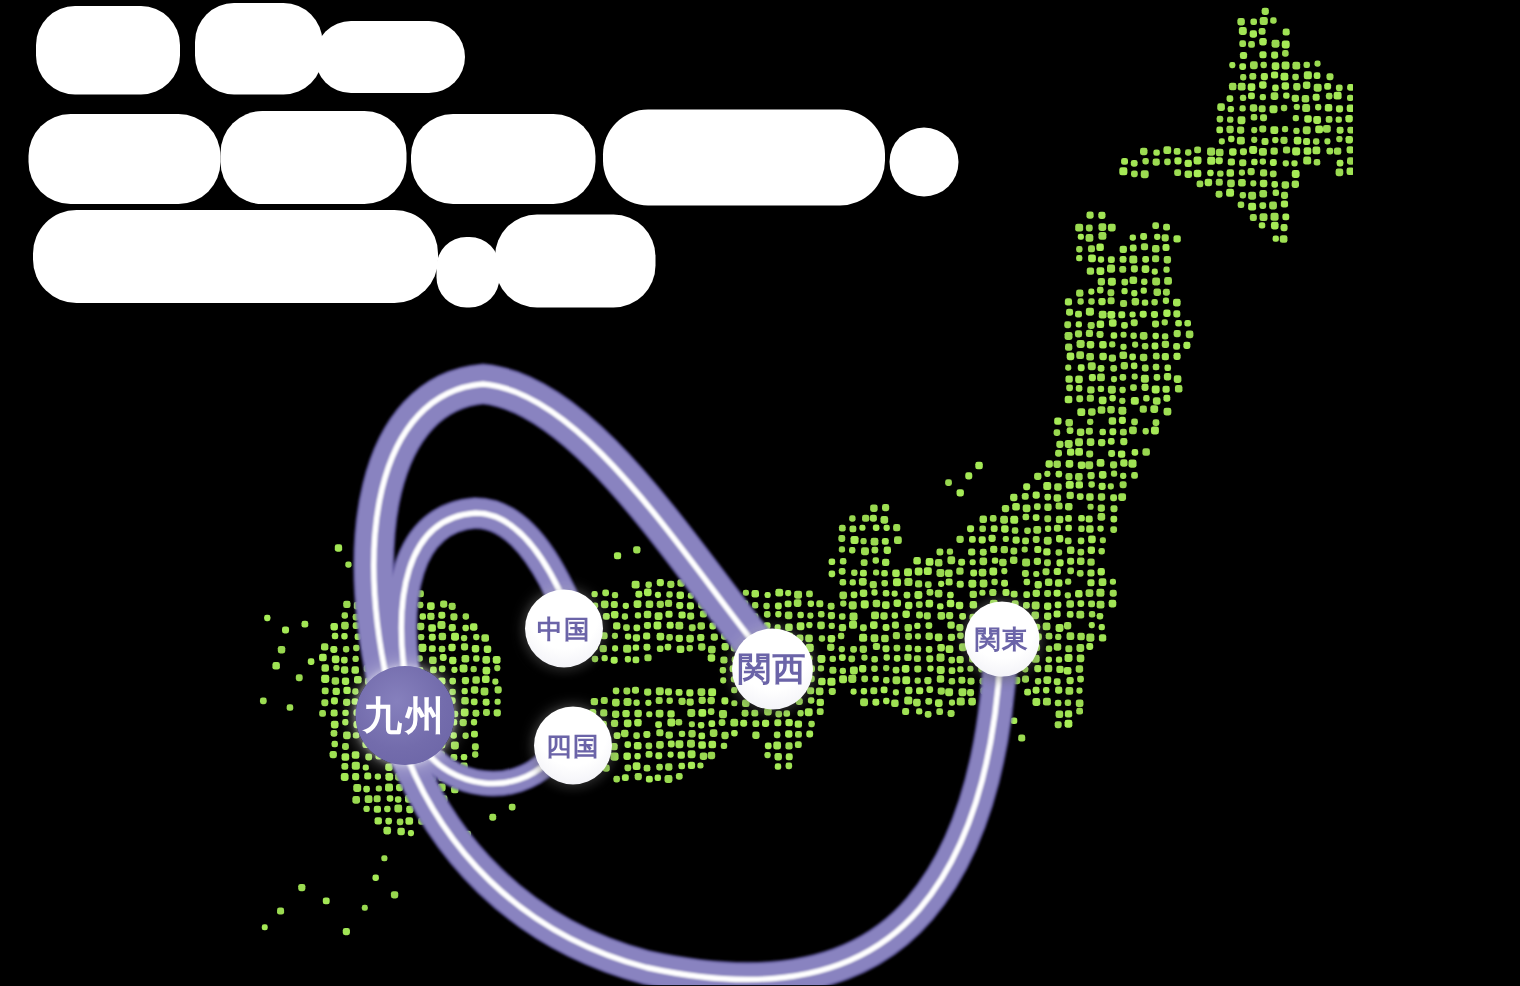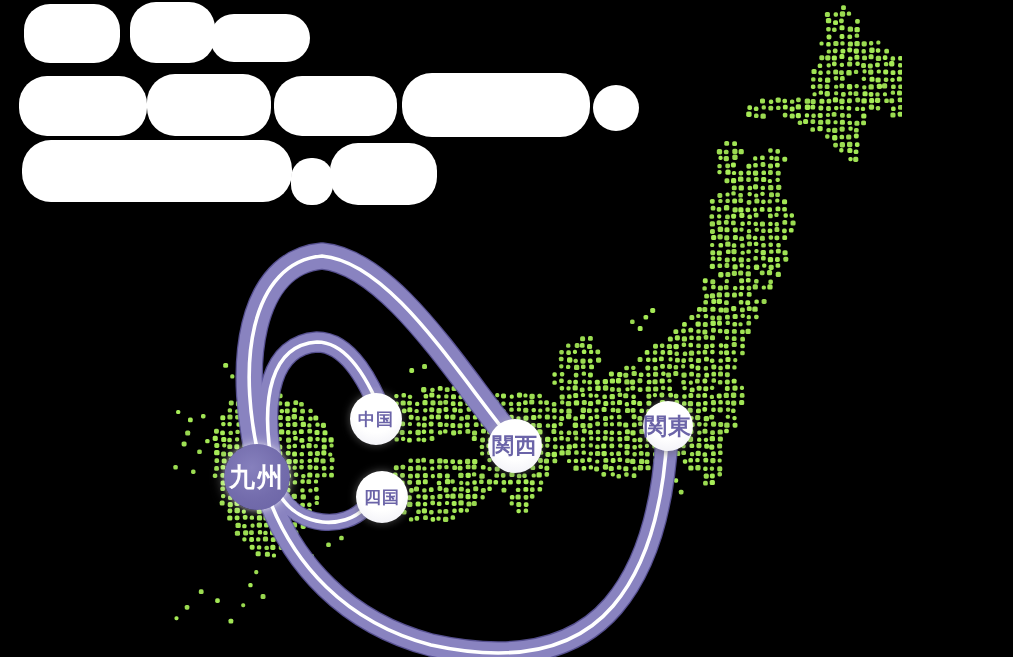--- a/index.html
+++ b/index.html
@@ -1634,25 +1634,25 @@
   <div id="stops">
       <div class="region-stop" style="left: 350px; top: 393px; width: 52px; height: 52px; color: rgb(107, 100, 168); font-size: 17px;">
         <span>中国</span>
       </div>
       <div class="region-stop" style="left: 356px; top: 471px; width: 52px; height: 52px; color: rgb(107, 100, 168); font-size: 17px;">
         <span>四国</span>
       </div>
       <div class="region-stop" style="left: 488px; top: 419px; width: 54px; height: 54px; color: rgb(107, 100, 168); font-size: 22px;">
         <span>関西</span>
       </div>
-      <div class="region-stop" style="left: 643px; top: 401px; width: 50px; height: 50px; color: rgb(107, 100, 168); font-size: 23px;">
+      <div class="region-stop" style="left: 643px; top: 401px; width: 50px; height: 50px; color: rgb(107, 100, 168); font-size: 17px;">
         <span>関東</span>
       </div>
     </div>
-  <div id="hub" class="region-hub" style="left: 224px; top: 444px; width: 66px; height: 66px; color: rgb(255, 255, 255); font-size: 26px;">
+  <div id="hub" class="region-hub" style="left: 237px; top: 444px; width: 66px; height: 66px; color: rgb(255, 255, 255); font-size: 26px;">
     <span>九州</span>
   </div>
   <div id="blobs">
       <div class="blob" style="left: 24px; top: 4px; width: 96px; height: 59px; border-radius: 26px;"></div>
       <div class="blob" style="left: 130px; top: 2px; width: 85px; height: 61px; border-radius: 26px;"></div>
       <div class="blob" style="left: 210px; top: 14px; width: 100px; height: 48px; border-radius: 24px;"></div>
       <div class="blob" style="left: 19px; top: 76px; width: 128px; height: 60px; border-radius: 28px;"></div>
       <div class="blob" style="left: 147px; top: 74px; width: 124px; height: 62px; border-radius: 28px;"></div>
       <div class="blob" style="left: 274px; top: 76px; width: 123px; height: 60px; border-radius: 28px;"></div>
       <div class="blob" style="left: 402px; top: 73px; width: 188px; height: 64px; border-radius: 30px;"></div>

